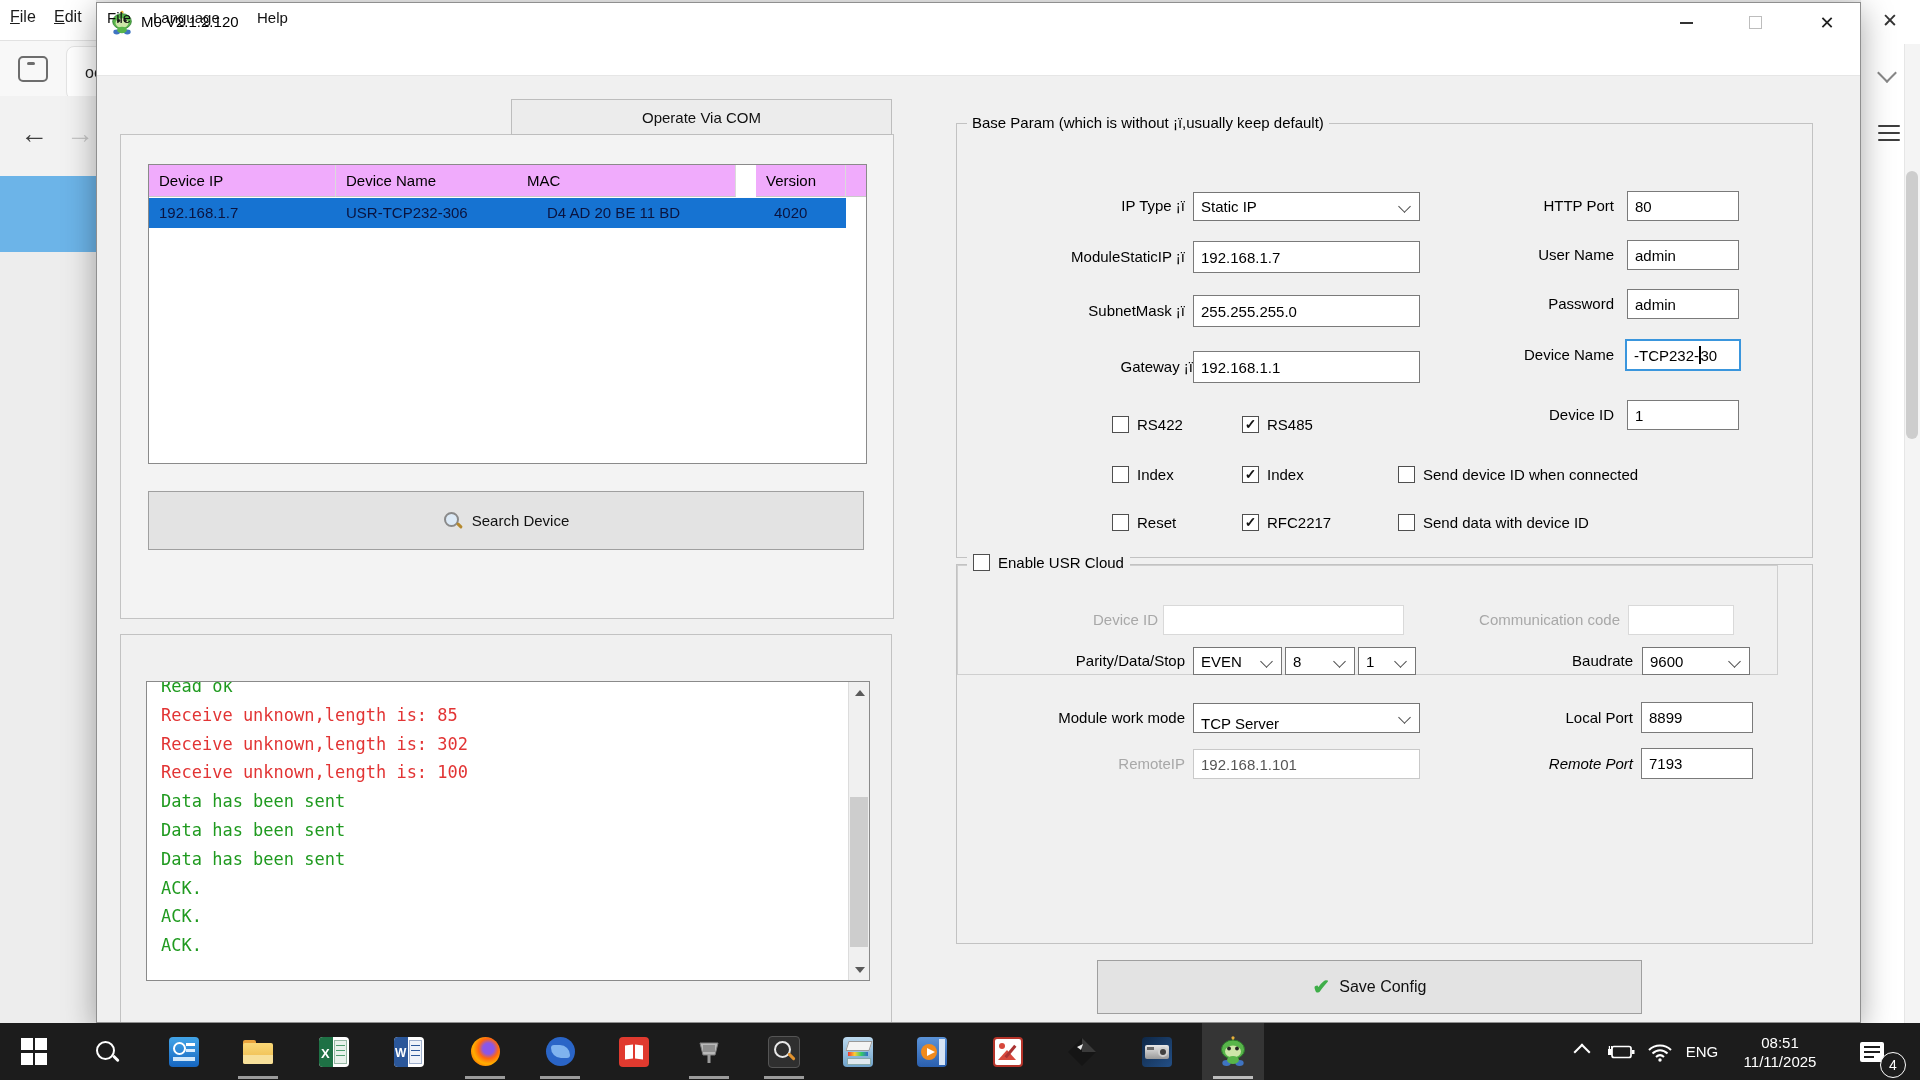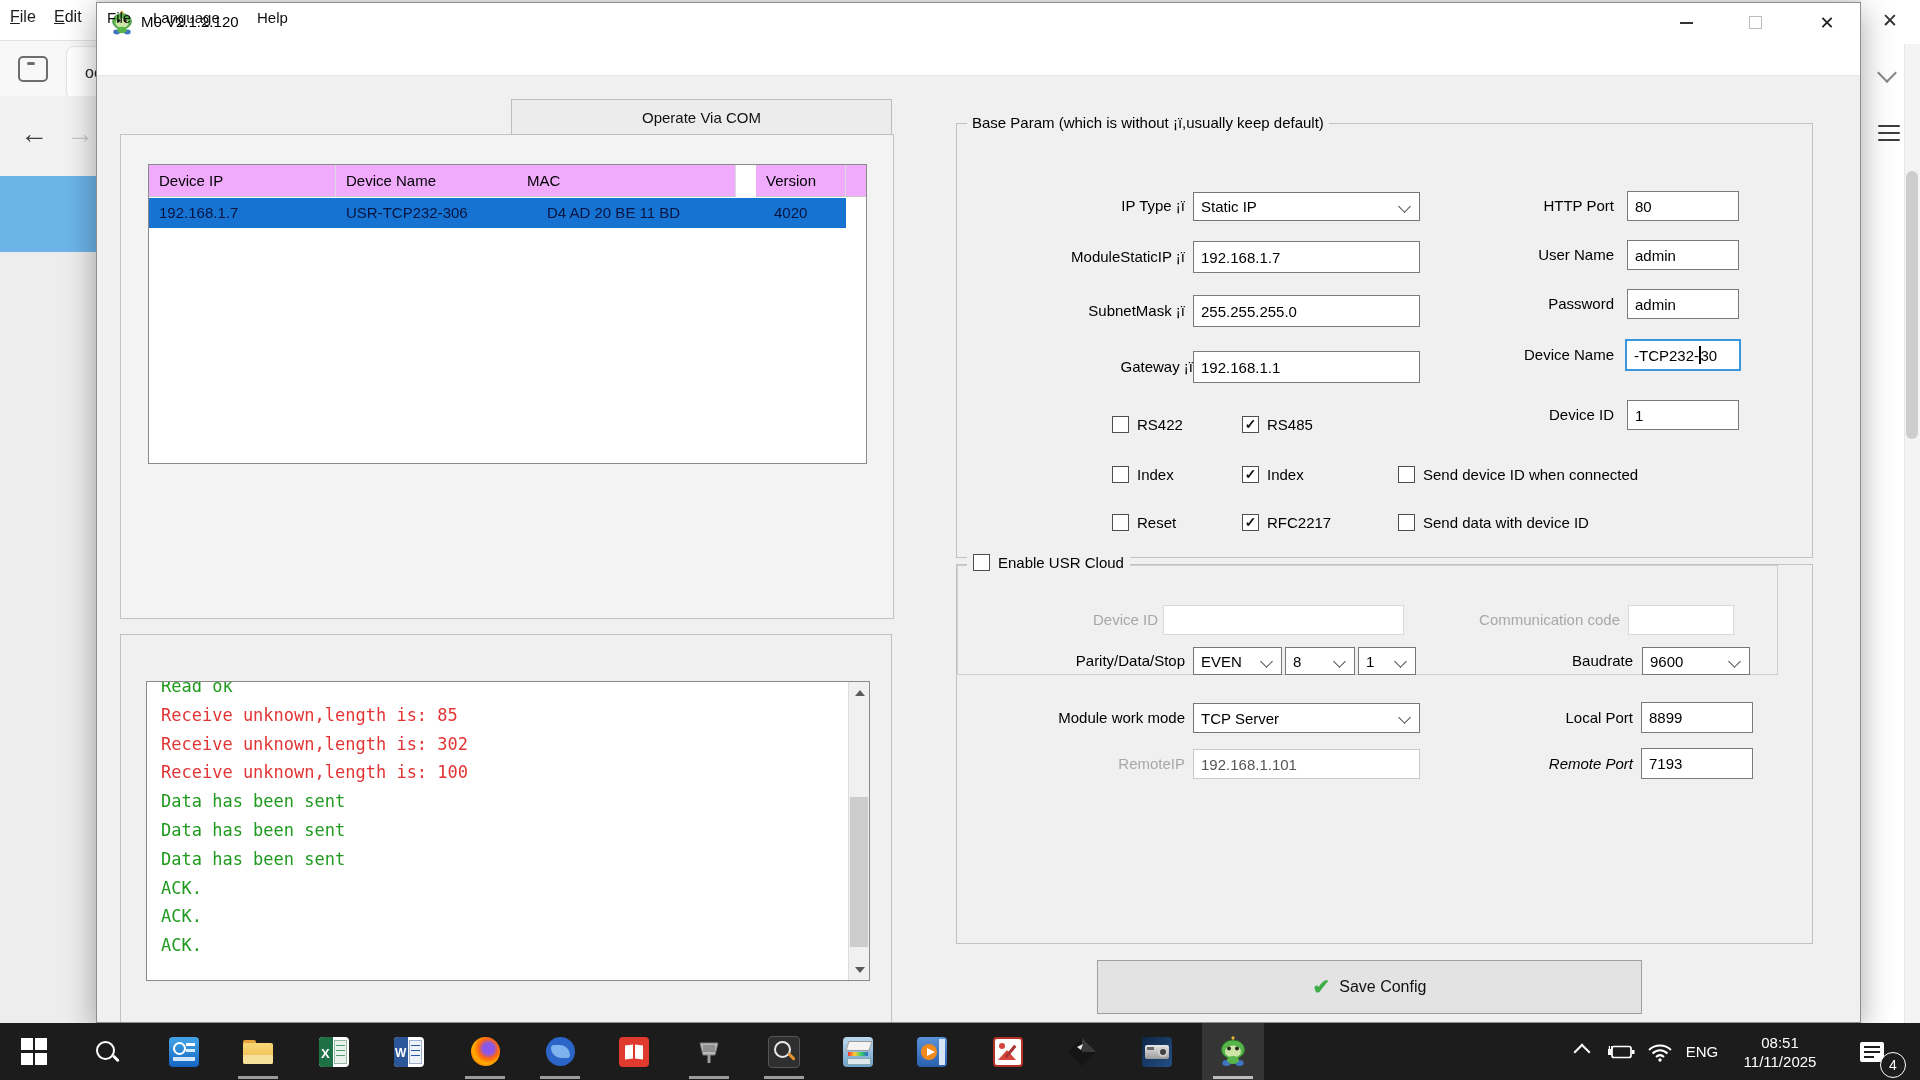--- a/index.html
+++ b/index.html
@@ -197,20 +197,24 @@
       <div class="dth" style="left:607px;width:90px;">Version</div>
       <div class="dth" style="left:697px;width:20px;border-right:none;"></div>
       <div class="drow">
         <div class="dtd" style="left:0;width:187px;">192.168.1.7</div>
         <div class="dtd" style="left:187px;width:201px;">USR-TCP232-306</div>
         <div class="dtd" style="left:388px;width:219px;">D4 AD 20 BE 11 BD</div>
         <div class="dtd" style="left:607px;width:90px;padding-left:18px;">4020</div>
       </div>
     </div>
 
+    <div class="abs btn" id="search-btn">
+      <span class="mag"></span>
+      <span>Search Device</span>
+    </div>
 
     <div class="abs grp" id="log-grp"></div>
     <div class="abs" id="log-box">
       <div id="log-lines"><div class="log-line green">Read ok</div><div class="log-line red">Receive unknown,length is: 85</div><div class="log-line red">Receive unknown,length is: 302</div><div class="log-line red">Receive unknown,length is: 100</div><div class="log-line green">Data has been sent</div><div class="log-line green">Data has been sent</div><div class="log-line green">Data has been sent</div><div class="log-line green">ACK.</div><div class="log-line green">ACK.</div><div class="log-line green">ACK.</div></div>
       <div class="vscroll">
         <div class="varrow" style="top:0;">
             <span class="tri-up"></span>
           </div>
         <div class="varrow" style="bottom:0;">
             <span class="tri-dn"></span>
@@ -316,21 +320,21 @@
           <span>1</span>
           <span class="chv"></span>
         </div>
       <div class="lbl" style="left:476px;width:200px;top:81px;">Baudrate</div>
       <div class="sel" style="left:685px;top:82px;width:108px;height:28px;">
           <span>9600</span>
           <span class="chv"></span>
         </div>
 
       <div class="lbl" style="left:8px;width:220px;top:138px;">Module work mode</div>
-      <div class="sel" style="left:236px;top:138px;width:227px;height:30px;">
+      <div class="sel" style="left:236px;top:138px;width:227px;height:30px;align-items:flex-end;">
           <span>TCP Server</span>
           <span class="chv"></span>
         </div>
       <div class="lbl" style="left:476px;width:200px;top:138px;">Local Port</div>
       <div class="inp" style="left:684px;top:137px;width:112px;height:31px;">
           <span>8899</span>
         </div>
 
       <div class="lbl grey" style="left:8px;width:220px;top:184px;">RemoteIP</div>
       <div class="inp disabled" style="left:236px;top:184px;width:227px;height:30px;">

